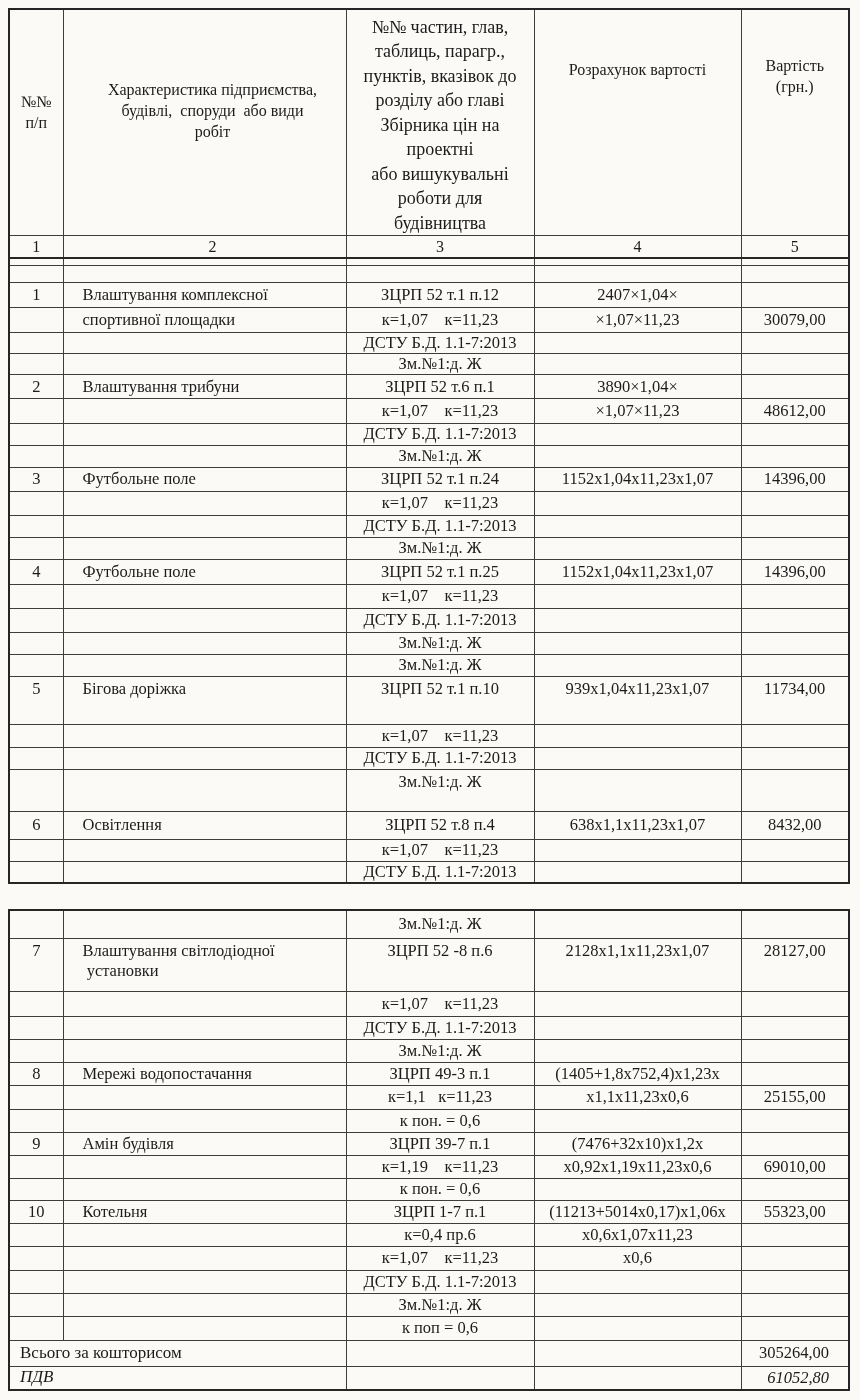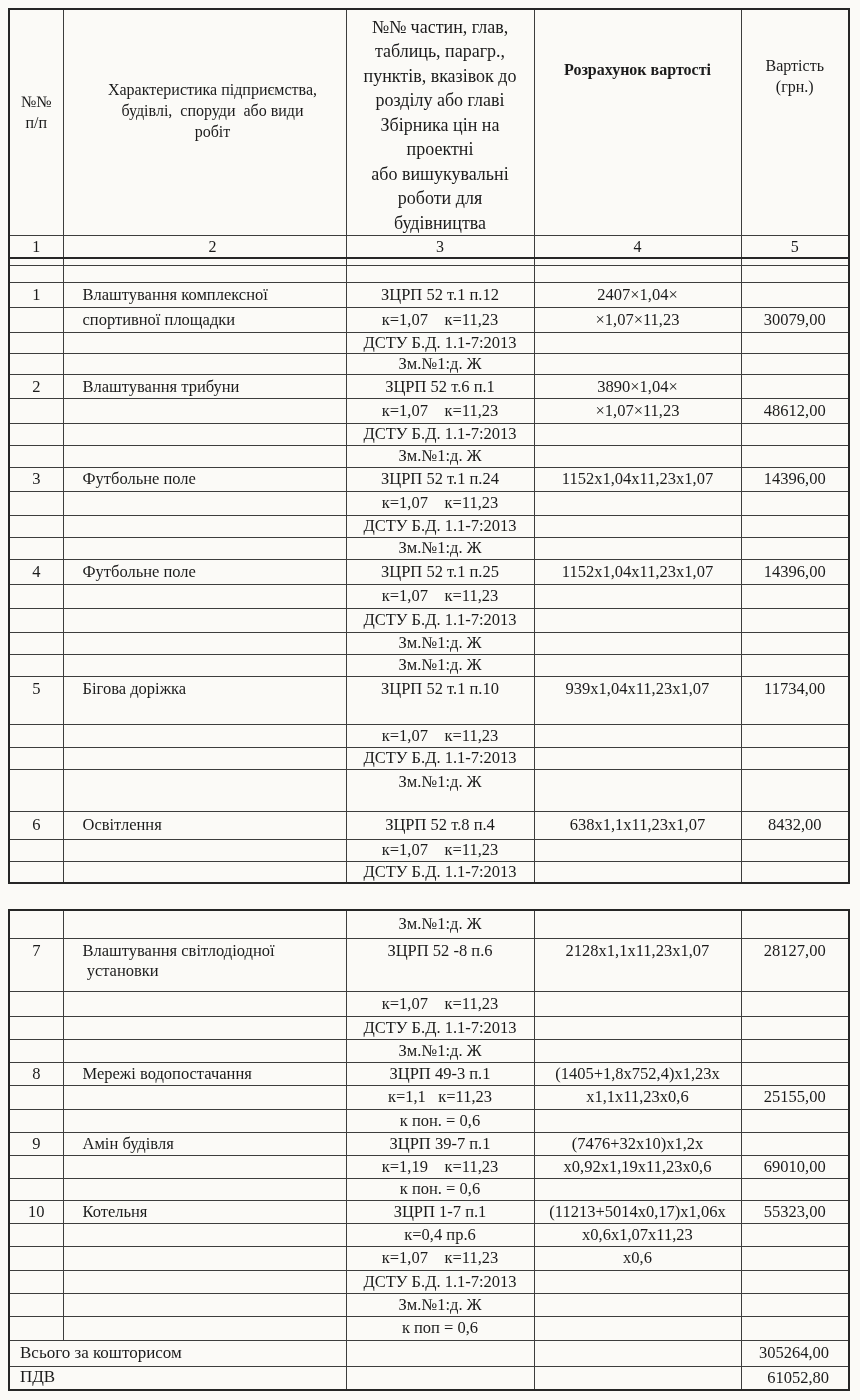--- a/index.html
+++ b/index.html
@@ -35,21 +35,21 @@
   .c1 { text-align: center; }
   .c2 { text-align: left; padding-left: 19px; }
   .c3 { text-align: center; }
   .c4 { text-align: center; }
   .c5 { text-align: center; }
   tr.va-top td { vertical-align: top; padding-top: 2px; }
   tr.hdr td { vertical-align: top; text-align: center; font-size: 16px; line-height: 1.3; }
   tr.hdr td.hc1 { padding-top: 82px; }
   tr.hdr td.hc2 { padding-top: 70px; }
   tr.hdr td.hc3 { padding-top: 5px; font-size: 18px; line-height: 1.36; }
-  tr.hdr td.hc4 { padding-top: 50px; font-weight: bold; }
+  tr.hdr td.hc4 { padding-top: 50px; }
   tr.hdr td.hc5 { padding-top: 46px; }
   tr.numrow td { text-align: center; font-size: 16px; border-bottom: 2px solid #262626; }
   td.sum-label { text-align: left; padding-left: 10px; font-size: 17px; }
   td.sum-val { text-align: right; padding-right: 19px; }
 </style>
 </head>
 <body>
 
 <div class="page">
   <table id="t1">
@@ -399,21 +399,21 @@
           <td class="c3">к поп = 0,6</td>
           <td class="c4"></td>
           <td class="c5"></td>
         </tr>
         <tr style="height: 26px; font-family: Liberation Serif, serif;">
           <td colspan="2" class="sum-label">Всього за кошторисом</td>
           <td class="c3"></td>
           <td class="c4"></td>
           <td class="c5 sum-val">305264,00</td>
         </tr>
-        <tr style="height: 24px;">
+        <tr style="height: 24px; font-style: italic;">
           <td colspan="2" class="sum-label">ПДВ</td>
           <td class="c3"></td>
           <td class="c4"></td>
           <td class="c5 sum-val">61052,80</td>
         </tr>
       </tbody>
     </table>
 </div>
 
 </body></html>

